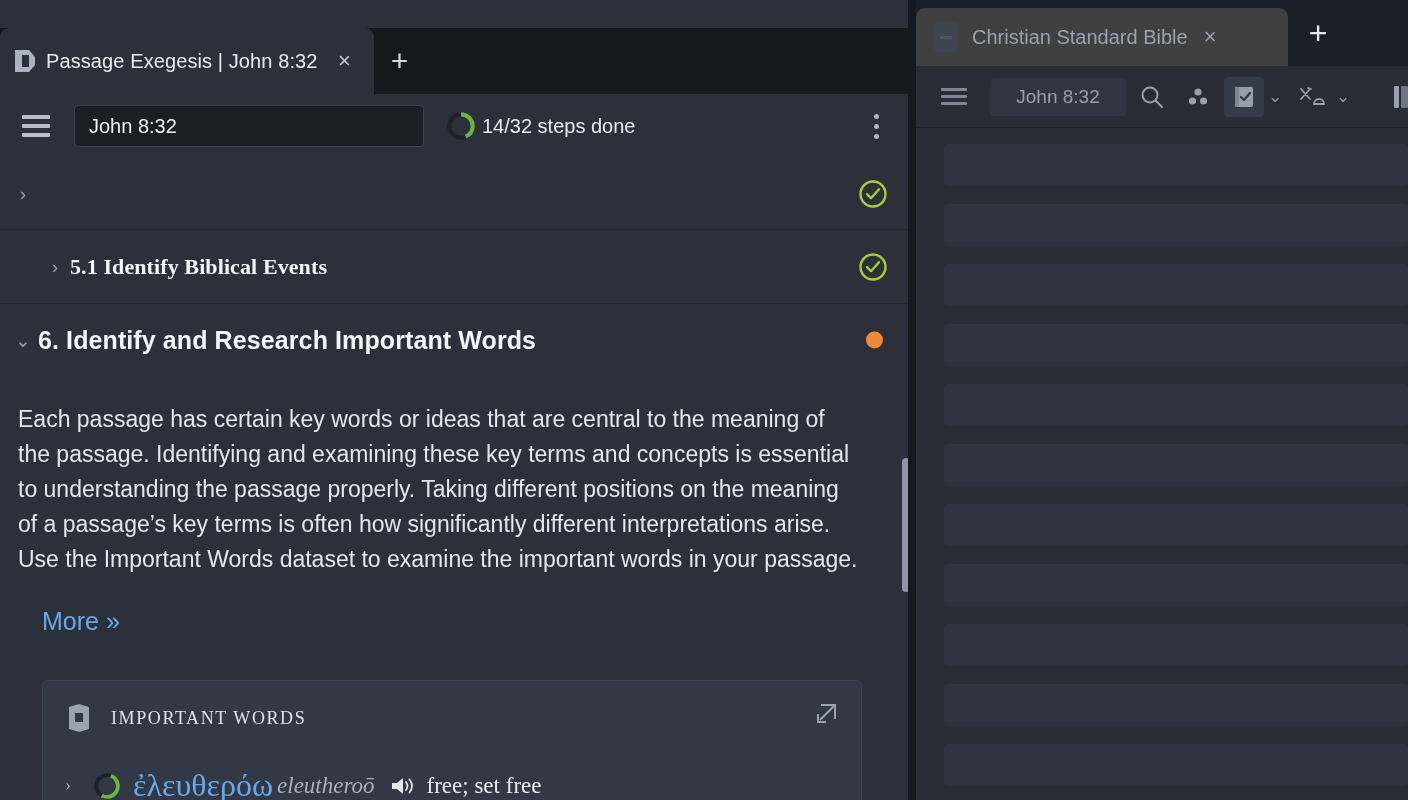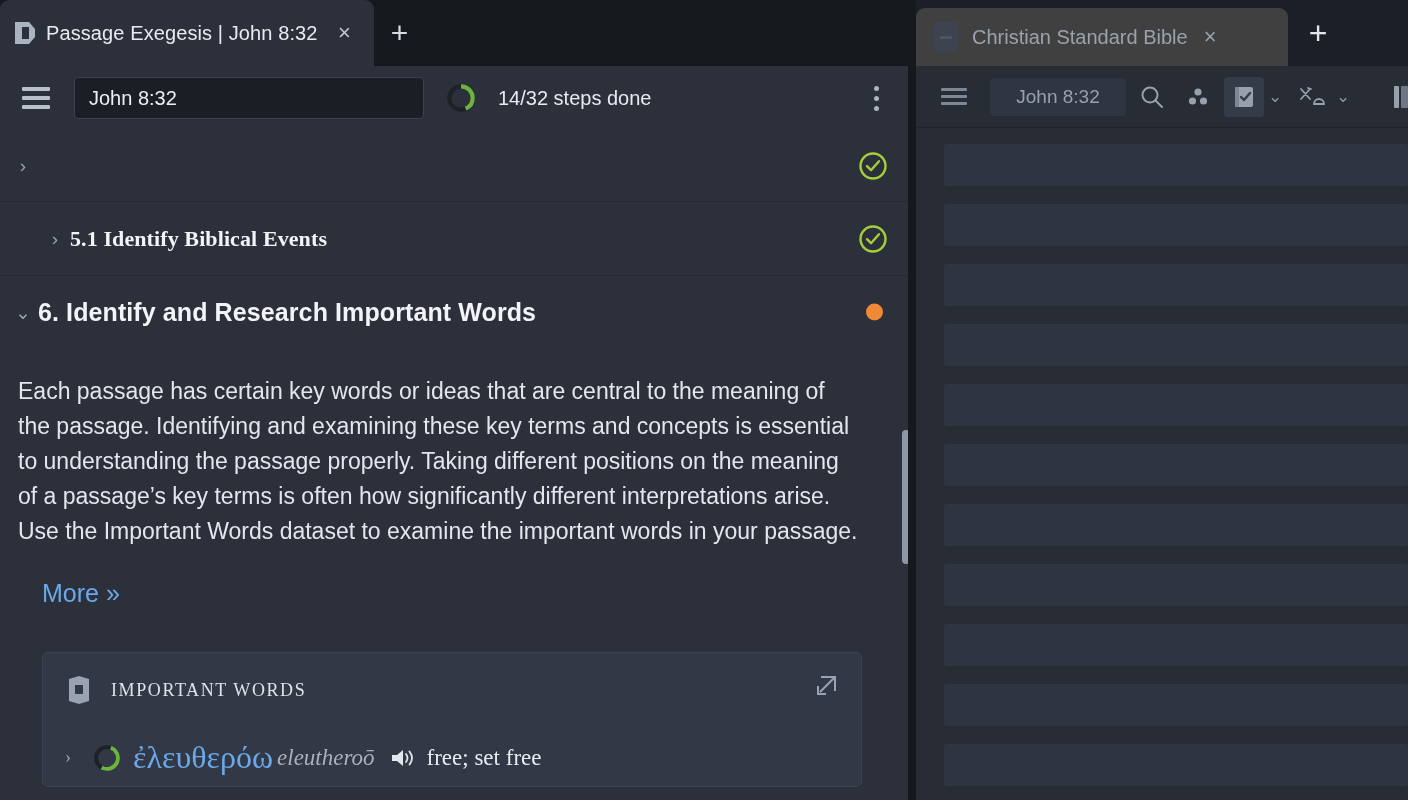--- a/index.html
+++ b/index.html
@@ -11,21 +11,21 @@
   }
   .screen { position: relative; width: 1408px; height: 800px; background: #15181d; }
 
   
   .left-window {
     position: absolute; left: 0; top: 0; width: 916px; height: 800px;
     background: #2b303b; overflow: hidden;
   }
   .tabstrip {
     position: relative; height: 66px; background: #15181d;
-    display: flex; align-items: flex-end;
+    display: flex; align-items: flex-end; margin-top: 28px;
   }
   .tab {
     display: flex; align-items: center; gap: 10px;
     height: 66px; padding: 0 16px 0 14px;
     background: #2b303b;
     border-top-left-radius: 9px; border-top-right-radius: 9px;
     min-width: 300px;
   }
   .tab-favicon { width: 22px; height: 24px; flex: none; position: relative; }
   .tab-favicon svg { display: block; }
@@ -48,21 +48,21 @@
   }
   .hamburger { width: 44px; height: 44px; display: flex; flex-direction: column;
     justify-content: center; align-items: center; gap: 5px; flex: none; }
   .hamburger i { display: block; width: 28px; height: 4px; background: #b9c0cb; border-radius: 1px; }
   .ref-box {
     margin-left: 16px; width: 350px; height: 42px; background: #1b1e24;
     border: 1px solid #3a4150; border-radius: 4px;
     display: flex; align-items: center; padding: 0 14px;
     font-size: 20px; color: #eceff3;
   }
-  .progress-wrap { display: flex; align-items: center; gap: 22px; margin-left: 22px; }
+  .progress-wrap { display: flex; align-items: center; gap: 6px; margin-left: 22px; }
   .progress-ring { width: 30px; height: 30px; flex: none; }
   .progress-text { font-size: 20px; color: #e7eaee; white-space: nowrap; }
   .kebab {
     position: absolute; right: 28px; top: 50%; transform: translateY(-50%);
     width: 24px; height: 30px; display: flex; flex-direction: column;
     align-items: center; justify-content: center; gap: 5px;
   }
   .kebab i { width: 5px; height: 5px; border-radius: 50%; background: #aeb5c0; display: block; }
 
   .workflow { position: relative; height: 670px; background: #2b303b; overflow: hidden; }

